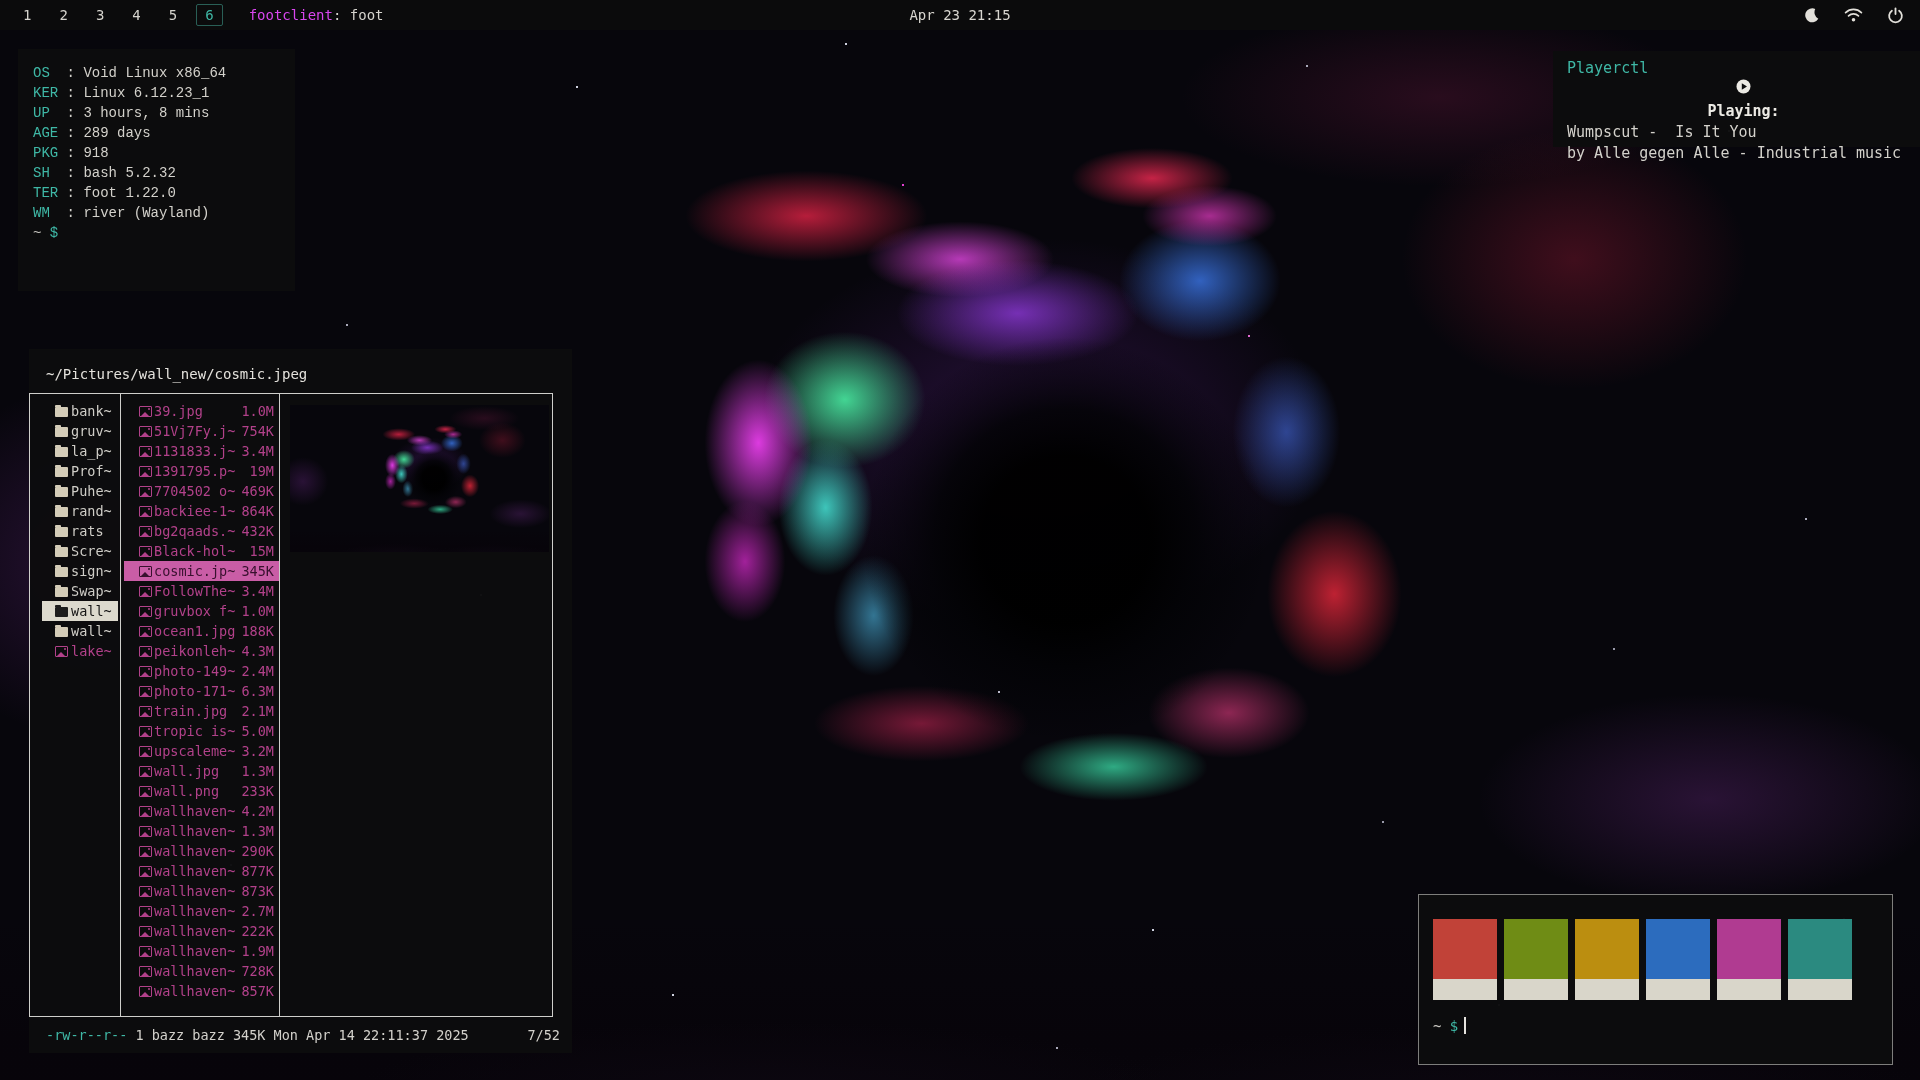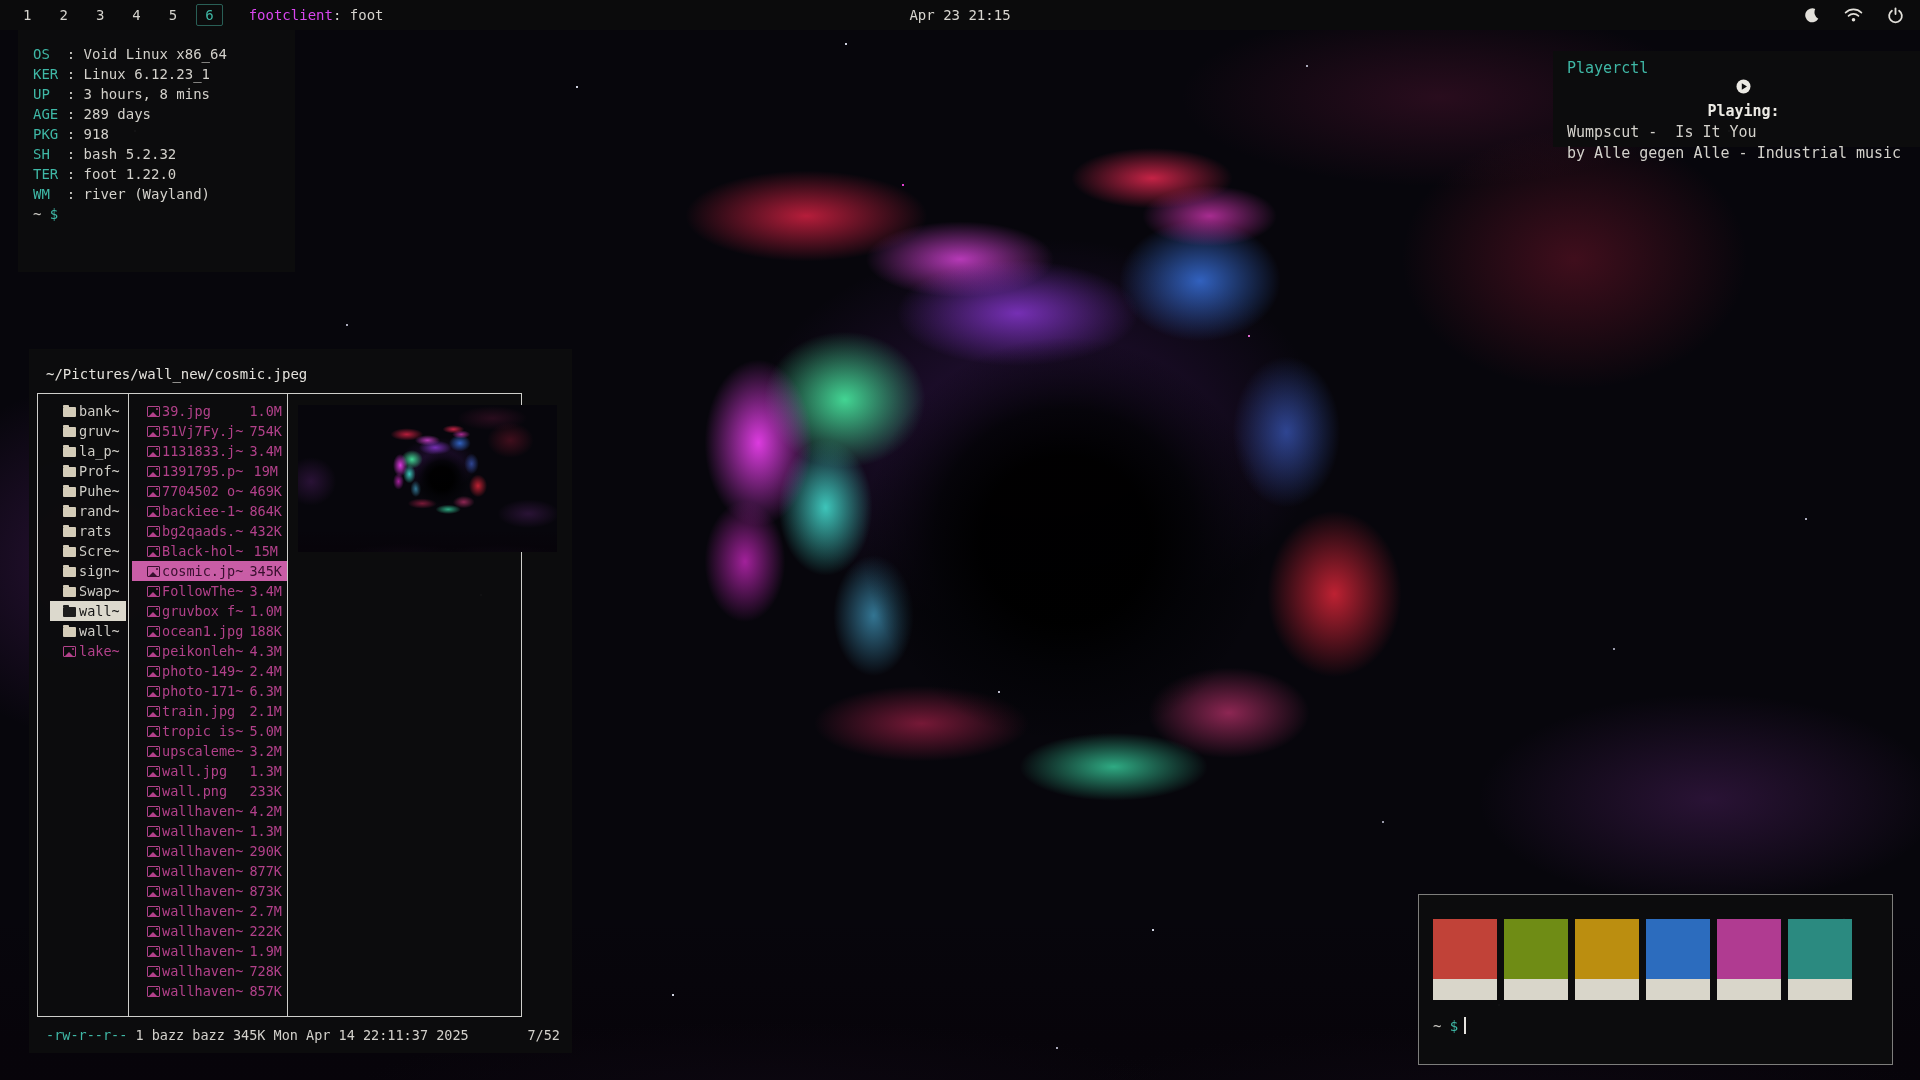--- a/index.html
+++ b/index.html
@@ -54,39 +54,39 @@
   #bar-title .app{ color:#d946ef; }
   #bar-title .rest{ color:#d6d4ce; white-space:pre; }
   #clock{ position:absolute; left:50%; transform:translateX(-50%); color:#d8d6d0; }
   #bar-icons{ margin-left:auto; margin-right:16px; display:flex; align-items:center; gap:24px; }
   #bar-icons svg{ display:block; }
 
   
   .term-win{ position:absolute; background:rgba(12,12,13,.97); color:#d3d1cb; }
 
   
-  #fetch{ left:18px; top:30px; width:277px; height:242px; padding:14px 0 0 15px;
-    font-size:14px; line-height:20px; }
+  #fetch{ left:18px; top:49px; width:277px; height:242px; padding:14px 0 0 15px;
+    font-size:14px; line-height:20px;font-family:Liberation Mono, monospace; }
   .f-label{ display:inline-block; width:3ch; margin-right:1ch; color:#3fb8a6; }
   .f-sep{ display:inline-block; margin-right:1ch; color:#d3d1cb; }
   .f-value{ color:#d3d1cb; }
   .prompt-tilde{ color:#c9c7c1; }
   .prompt-dollar{ color:#3fb8a6; margin-left:1ch; }
 
   
   #player{ left:1553px; top:51px; width:367px; height:96px; padding:7px 0 0 14px;
     font-size:15px; line-height:21px; }
   #player .ptitle{ color:#3fb8a6; }
   #player .pstatus{ color:#eceae4; font-weight:bold; display:flex; align-items:center; gap:7px;flex-direction:column; }
   #player .ptrack, #player .pby{ color:#d3d1cb; white-space:pre; }
 
   
   #fm{ left:29px; top:349px; width:543px; height:704px; font-size:13.5px; }
   #fm-path{ position:absolute; left:17px; top:17px; color:#e4e2dc; font-size:14px; }
-  #fm-panel{ position:absolute; left:8px; top:44px; width:485px; height:624px;
+  #fm-panel{ position:absolute; left:0; top:44px; width:524px; height:624px;
     border:1px solid #cfcfcb; display:flex; }
   #dir-col{ width:91px; border-right:1px solid #cfcfcb; padding-top:7px; overflow:hidden; }
   #file-col{ width:159px; border-right:1px solid #cfcfcb; padding-top:7px; overflow:hidden; }
   #preview-col{ flex:1; position:relative; }
   .dir-row{ height:20px; margin:0 2px 0 12px; padding-left:13px; display:flex; align-items:center;
     gap:3px; color:#cfcdc7; white-space:nowrap; }
   .dir-row.selected{ background:#dcd9cd; color:#161616; }
   .dir-row.image-type{ color:#b2418a; }
   .folder-icon{ width:13px; height:10px; background:#d4ccb8; border-radius:1px; position:relative;
     flex:none; margin-top:1px; }
@@ -97,21 +97,21 @@
     position:relative; flex:none; }
   .img-icon::before{ content:""; position:absolute; right:1px; top:1px; width:2px; height:2px;
     border-radius:50%; background:currentColor; }
   .img-icon::after{ content:""; position:absolute; left:1px; bottom:0; width:0; height:0;
     border-left:4px solid transparent; border-right:4px solid transparent;
     border-bottom:4px solid currentColor; }
   .file-row{ height:20px; margin-left:3px; padding:0 5px 0 15px; display:flex; align-items:center;
     gap:2px; color:#b2418a; white-space:nowrap; }
   .file-row.selected{ background:#c95da6; color:#38102e; }
   .file-name{ flex:1; overflow:hidden; }
-  .file-size{ text-align:center; min-width:4ch; }
+  .file-size{ text-align:right; min-width:4ch; }
   #preview-img{ position:absolute; left:10px; top:11px; width:259px; height:147px; }
   #fm-status{ position:absolute; left:17px; right:12px; top:678px; display:flex;
     color:#d3d1cb; font-size:13.5px; }
   #fm-status .perms{ color:#3fb8a6; margin-right:1ch; }
   #fm-status .pos{ margin-left:auto; }
 
   
   #term{ left:1418px; top:894px; width:475px; height:171px; border:1px solid #7e7e7c;
     font-size:14px; }
   #palette{ position:absolute; left:14px; top:24px; display:flex; gap:7px; }

